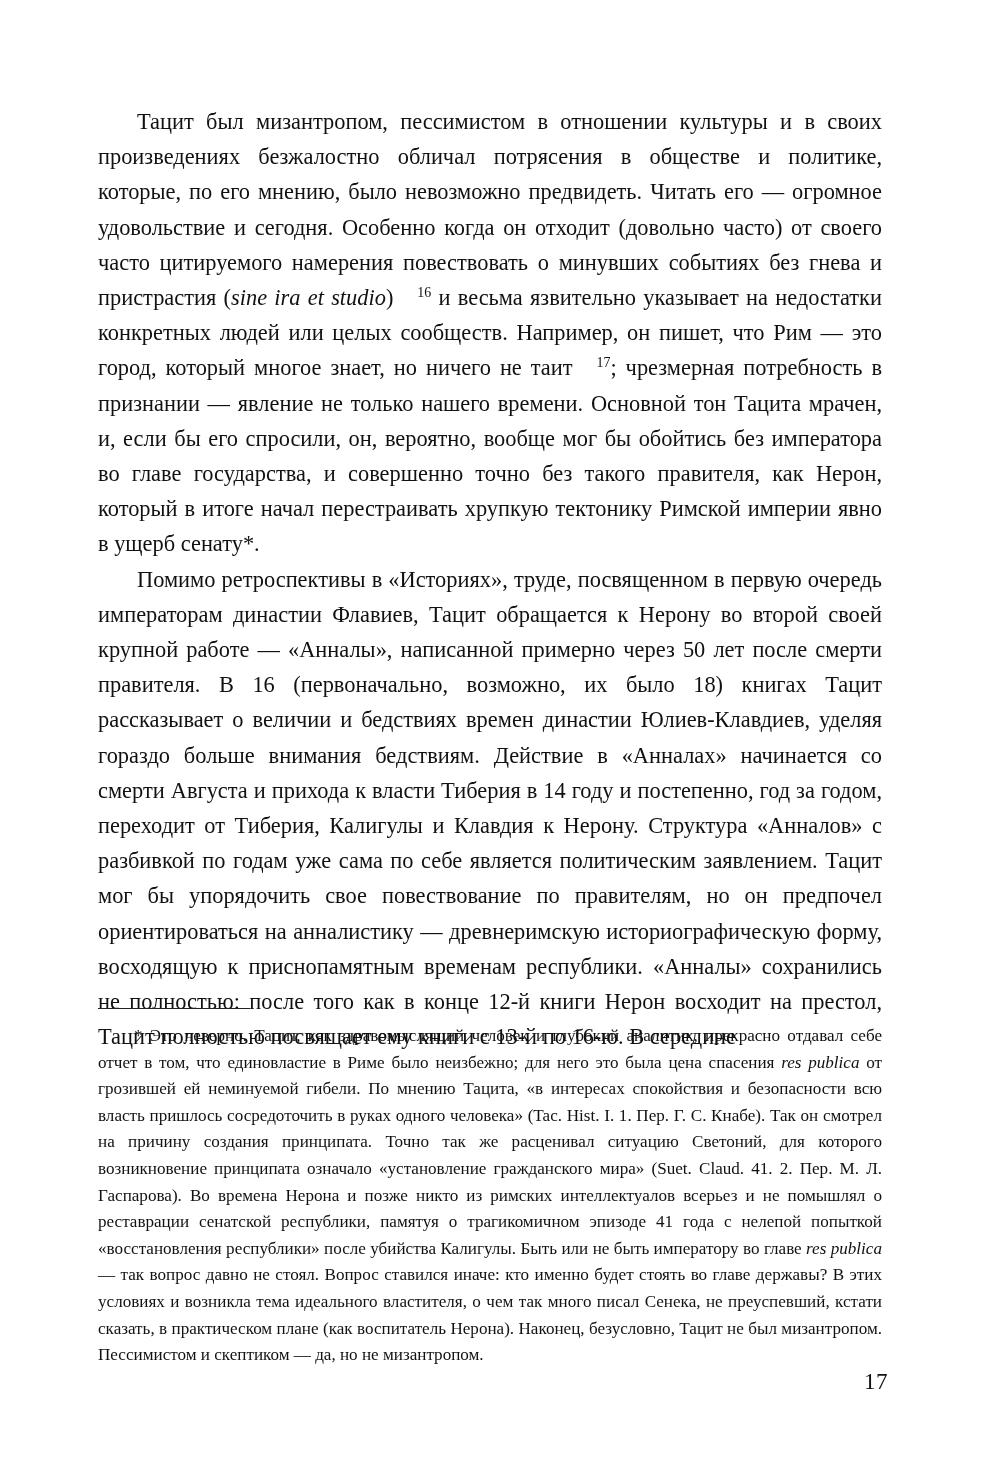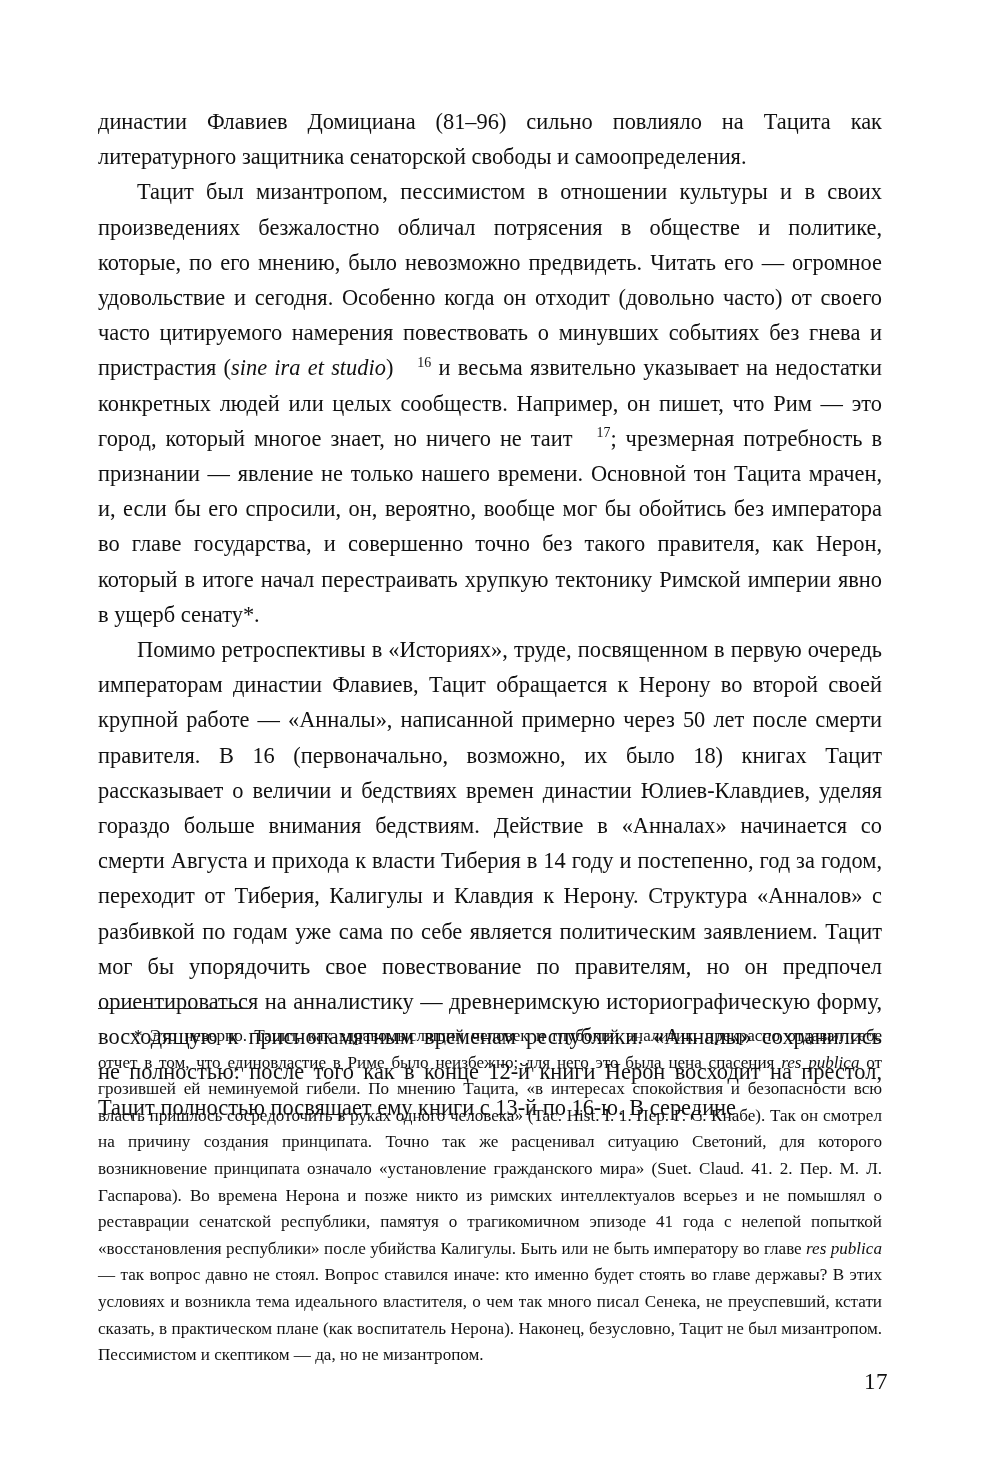--- a/index.html
+++ b/index.html
@@ -75,21 +75,20 @@
     color: #111111;
     letter-spacing: 0.5px;
   }
 </style>
 </head>
 <body>
 
 <div class="page">
 
   <div class="body-text">
-    <p class="p1">династии Флавиев Домициана (81–96) сильно повлияло на Тацита как литературного защитника сенаторской свободы и самоопределения.</p>
     <p class="p2 indent">Тацит был мизантропом, пессимистом в отношении культуры и в своих произведениях безжалостно обличал потрясения в обществе и политике, которые, по его мнению, было невозможно предвидеть. Читать его — огромное удовольствие и сегодня. Особенно когда он отходит (довольно часто) от своего часто цитируемого намерения повествовать о минувших событиях без гнева и пристрастия (<span class="ital">sine ira et studio</span>)<sup>16</sup> и весьма язвительно указывает на недостатки конкретных людей или целых сообществ. Например, он пишет, что Рим — это город, который многое знает, но ничего не таит<sup>17</sup>; чрезмерная потребность в признании — явление не только нашего времени. Основной тон Тацита мрачен, и, если бы его спросили, он, вероятно, вообще мог бы обойтись без императора во главе государства, и совершенно точно без такого правителя, как Нерон, который в итоге начал перестраивать хрупкую тектонику Римской империи явно в ущерб сенату*.</p>
     <p class="p3 indent">Помимо ретроспективы в «Историях», труде, посвященном в первую очередь императорам династии Флавиев, Тацит обращается к Нерону во второй своей крупной работе — «Анналы», написанной примерно через 50 лет после смерти правителя. В 16 (первоначально, возможно, их было 18) книгах Тацит рассказывает о величии и бедствиях времен династии Юлиев-Клавдиев, уделяя гораздо больше внимания бедствиям. Действие в «Анналах» начинается со смерти Августа и прихода к власти Тиберия в 14 году и постепенно, год за годом, переходит от Тиберия, Калигулы и Клавдия к Нерону. Структура «Анналов» с разбивкой по годам уже сама по себе является политическим заявлением. Тацит мог бы упорядочить свое повествование по правителям, но он предпочел ориентироваться на анналистику — древнеримскую историографическую форму, восходящую к приснопамятным временам республики. «Анналы» сохранились не полностью: после того как в конце 12-й книги Нерон восходит на престол, Тацит полностью посвящает ему книги с 13-й по 16-ю. В середине</p>
   </div>
 
   <div class="footnote-zone">
     <div class="footnote-rule"></div>
     <div class="footnote-text">
       <p class="fn1">* Это неверно. Тацит, как здравомыслящий человек и глубокий аналитик, прекрасно отдавал себе отчет в том, что единовластие в Риме было неизбежно; для него это была цена спасения <span class="ital">res publica</span> от грозившей ей неминуемой гибели. По мнению Тацита, «в интересах спокойствия и безопасности всю власть пришлось сосредоточить в руках одного человека» (Tac. Hist. I. 1. Пер. Г. С. Кнабе). Так он смотрел на причину создания принципата. Точно так же расценивал ситуацию Светоний, для которого возникновение принципата означало «установление гражданского мира» (Suet. Claud. 41. 2. Пер. М. Л. Гаспарова). Во времена Нерона и позже никто из римских интеллектуалов всерьез и не помышлял о реставрации сенатской республики, памятуя о трагикомичном эпизоде 41 года с нелепой попыткой «восстановления республики» после убийства Калигулы. Быть или не быть императору во главе <span class="ital">res publica</span> — так вопрос давно не стоял. Вопрос ставился иначе: кто именно будет стоять во главе державы? В этих условиях и возникла тема идеального властителя, о чем так много писал Сенека, не преуспевший, кстати сказать, в практическом плане (как воспитатель Нерона). Наконец, безусловно, Тацит не был мизантропом. Пессимистом и скептиком — да, но не мизантропом.</p>
     </div>
   </div>

